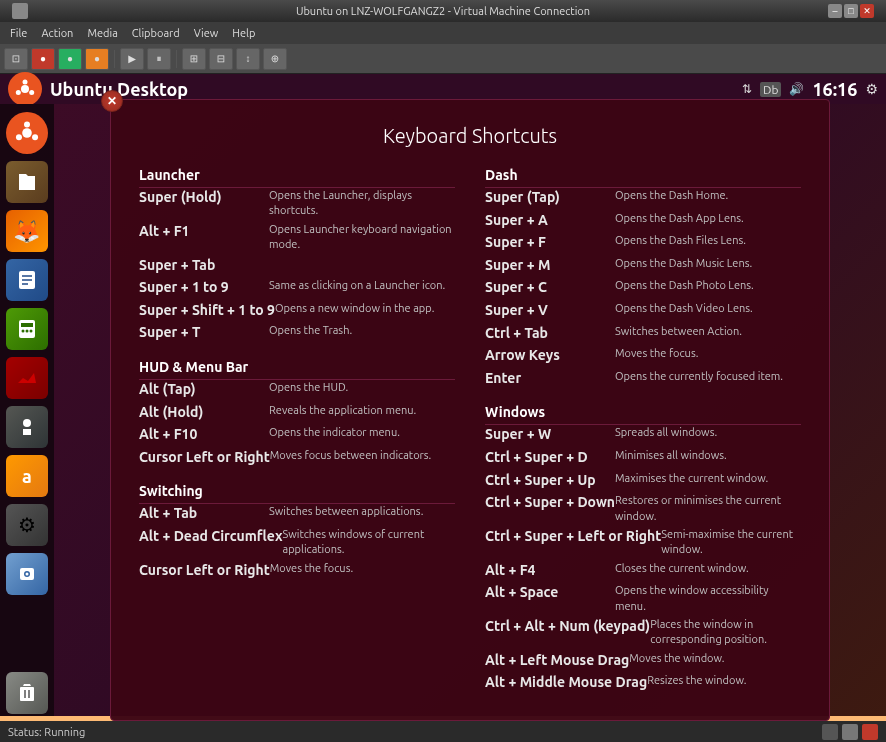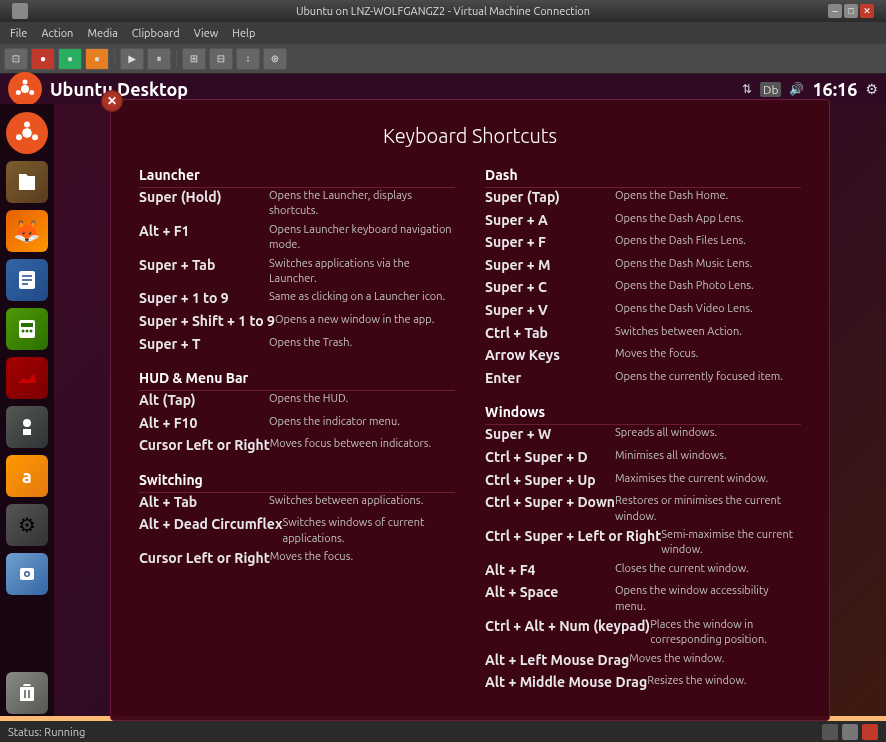--- a/index.html
+++ b/index.html
@@ -454,41 +454,44 @@
               <div class="shortcut-row">
                 <span class="shortcut-key">Super (Hold)</span>
                 <span class="shortcut-desc">Opens the Launcher, displays shortcuts.</span>
               </div>
               <div class="shortcut-row">
                 <span class="shortcut-key">Alt + F1</span>
                 <span class="shortcut-desc">Opens Launcher keyboard navigation mode.</span>
               </div>
               <div class="shortcut-row">
                 <span class="shortcut-key">Super + Tab</span>
-                <span class="shortcut-desc">Switches applications via the Launcher.</span>
               </div>
               <div class="shortcut-row">
                 <span class="shortcut-key">Super + 1 to 9</span>
                 <span class="shortcut-desc">Same as clicking on a Launcher icon.</span>
               </div>
               <div class="shortcut-row">
                 <span class="shortcut-key">Super + Shift + 1 to 9</span>
                 <span class="shortcut-desc">Opens a new window in the app.</span>
               </div>
               <div class="shortcut-row">
                 <span class="shortcut-key">Super + T</span>
                 <span class="shortcut-desc">Opens the Trash.</span>
               </div>
             </div>
 
             <div class="section-title section-gap">HUD &amp; Menu Bar</div>
             <div>
               <div class="shortcut-row">
                 <span class="shortcut-key">Alt (Tap)</span>
                 <span class="shortcut-desc">Opens the HUD.</span>
+              </div>
+              <div class="shortcut-row">
+                <span class="shortcut-key">Alt (Hold)</span>
+                <span class="shortcut-desc">Reveals the application menu.</span>
               </div>
               <div class="shortcut-row">
                 <span class="shortcut-key">Alt + F10</span>
                 <span class="shortcut-desc">Opens the indicator menu.</span>
               </div>
               <div class="shortcut-row">
                 <span class="shortcut-key">Cursor Left or Right</span>
                 <span class="shortcut-desc">Moves focus between indicators.</span>
               </div>
             </div>

